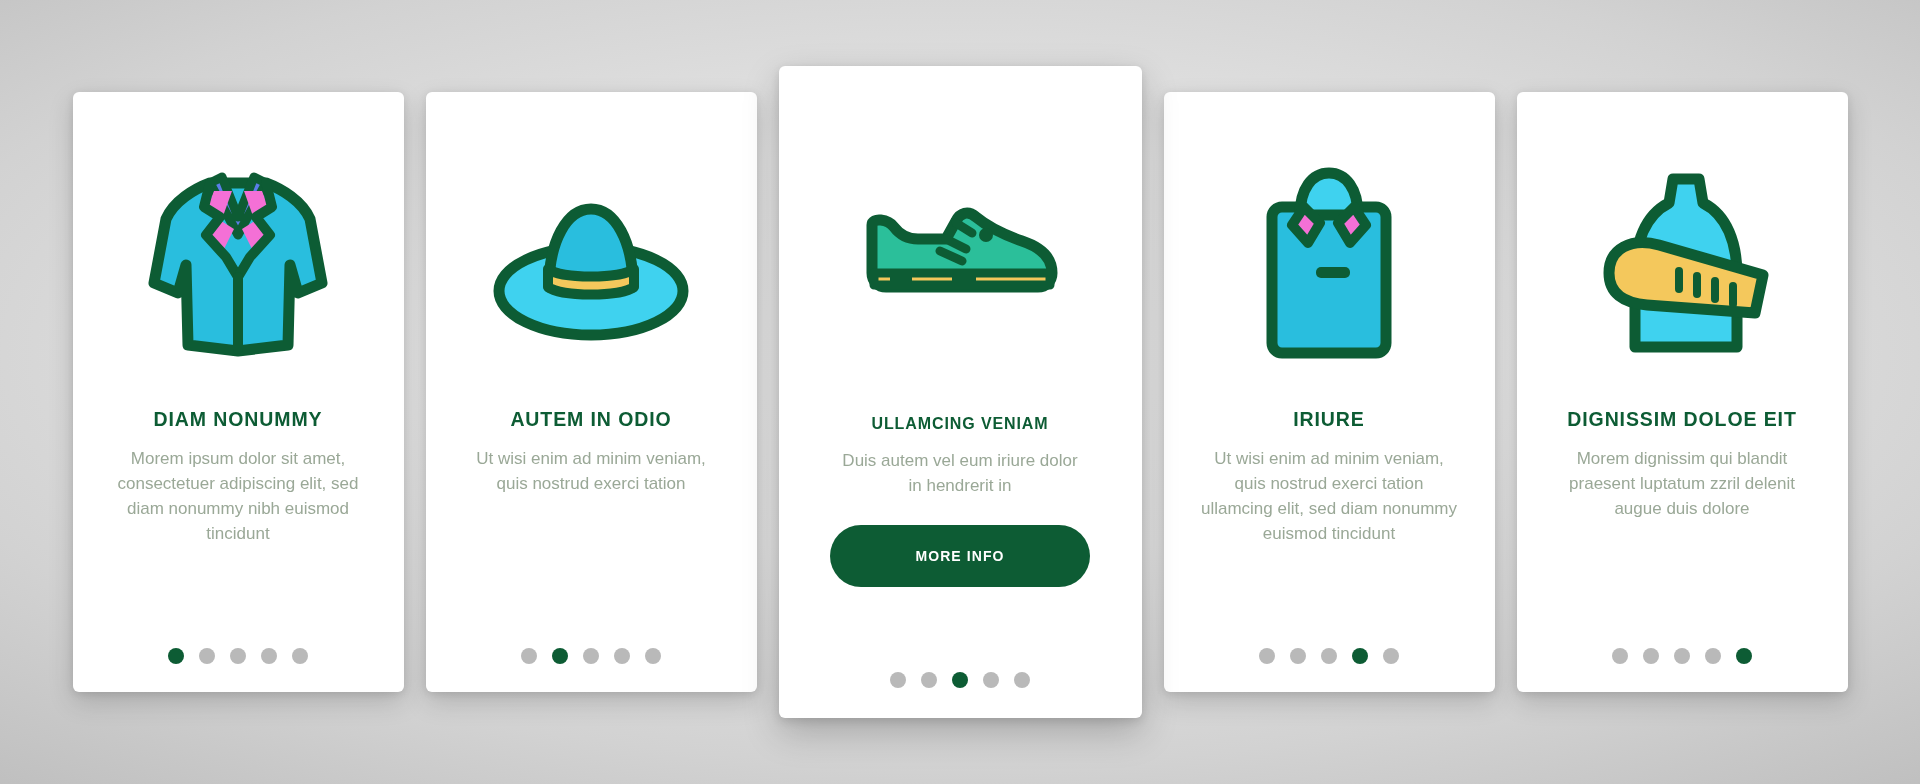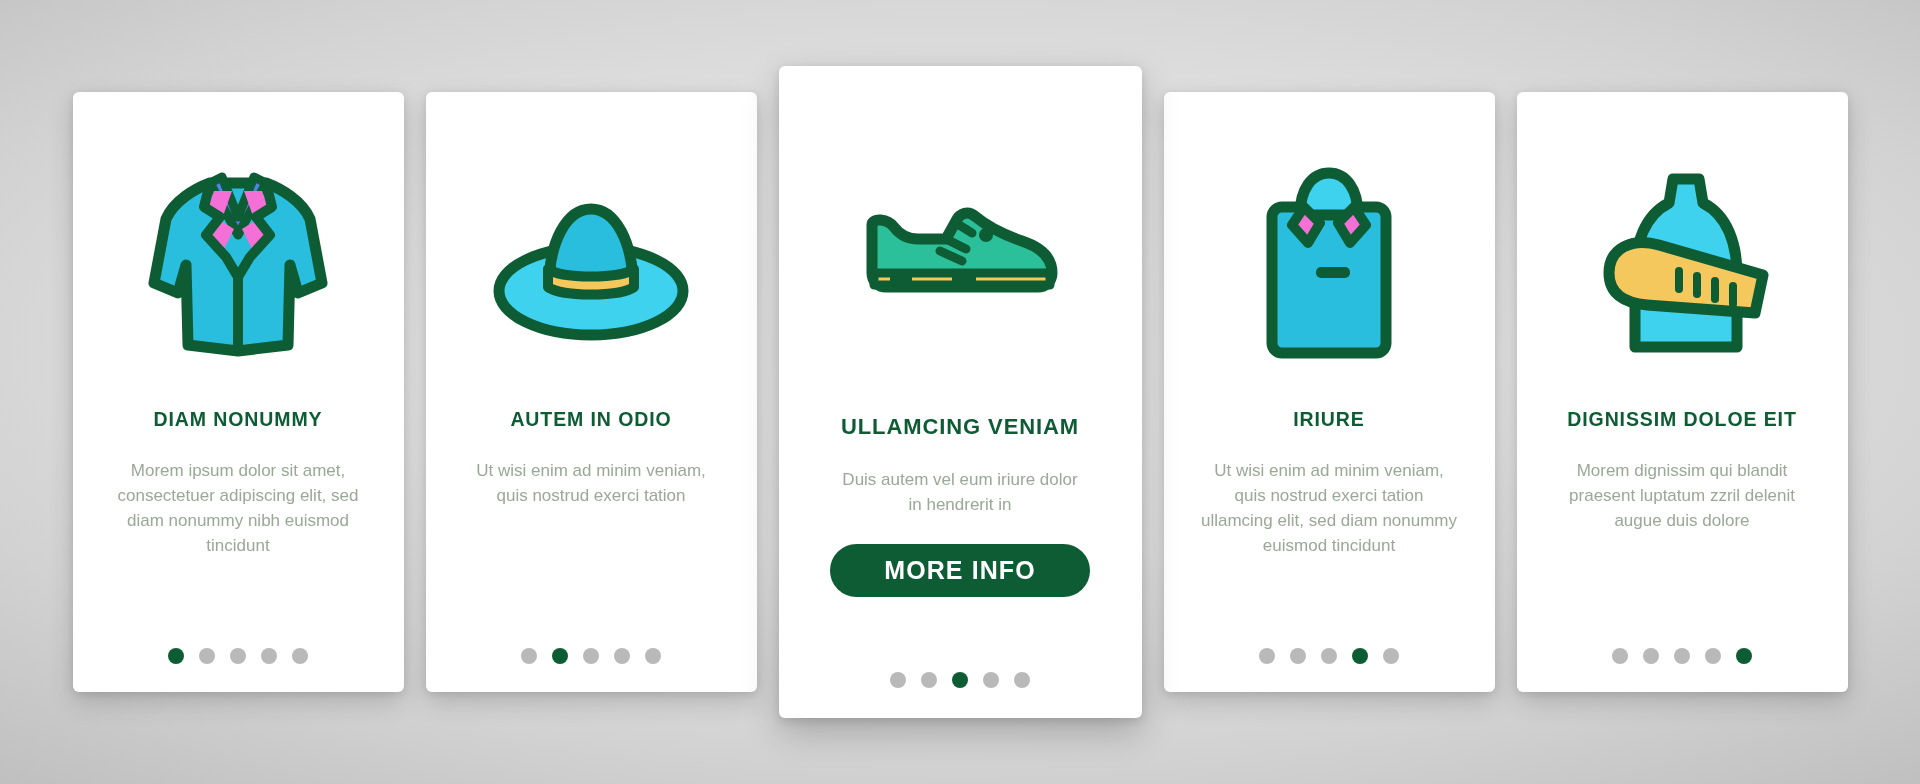--- a/index.html
+++ b/index.html
@@ -81,52 +81,52 @@
     font-weight: 700;
     font-size: 19.5px;
     letter-spacing: 0.9px;
     text-align: center;
     text-transform: uppercase;
     line-height: 1.2;
     margin: 0 0 0 0;
     flex: 0 0 auto;
   }
   .card.featured .card-title {
-    font-size: 22px;
+    font-size: 16px;
   }
 
   .card-desc {
     color: #9aa897;
     font-size: 17px;
     line-height: 1.46;
     text-align: center;
-    margin-top: 28px;
+    margin-top: 16px;
     max-width: 262px;
     flex: 0 0 auto;
   }
   .card.featured .card-desc {
     max-width: 250px;
   }
 
   .spacer {
     flex: 1 1 auto;
   }
 
   .cta-button {
     display: inline-flex;
     align-items: center;
     justify-content: center;
     background: #0d5c34;
     color: #ffffff;
     border: none;
     border-radius: 34px;
-    height: 53px;
+    height: 62px;
     width: 260px;
     font-family: "Liberation Sans", sans-serif;
-    font-size: 25px;
+    font-size: 14px;
     font-weight: 700;
     letter-spacing: 1.1px;
     text-transform: uppercase;
     cursor: pointer;
     margin-top: 26px;
     margin-bottom: 4px;
     flex: 0 0 auto;
   }
 
   .dots {

